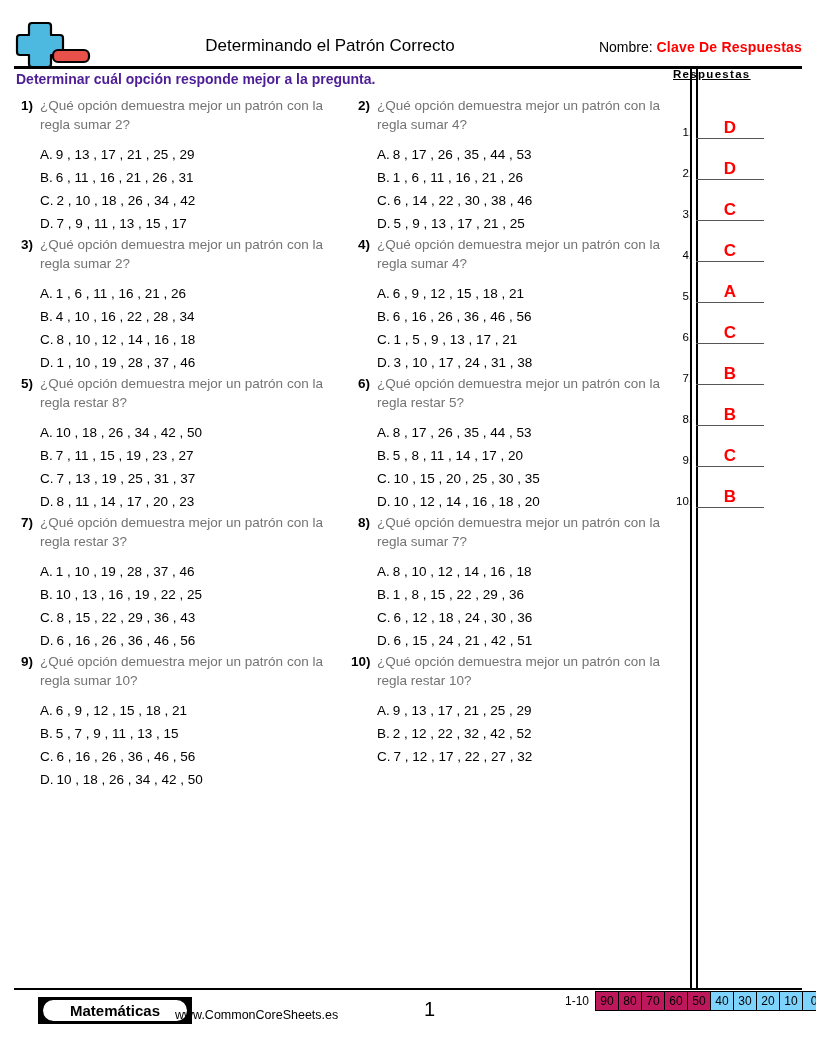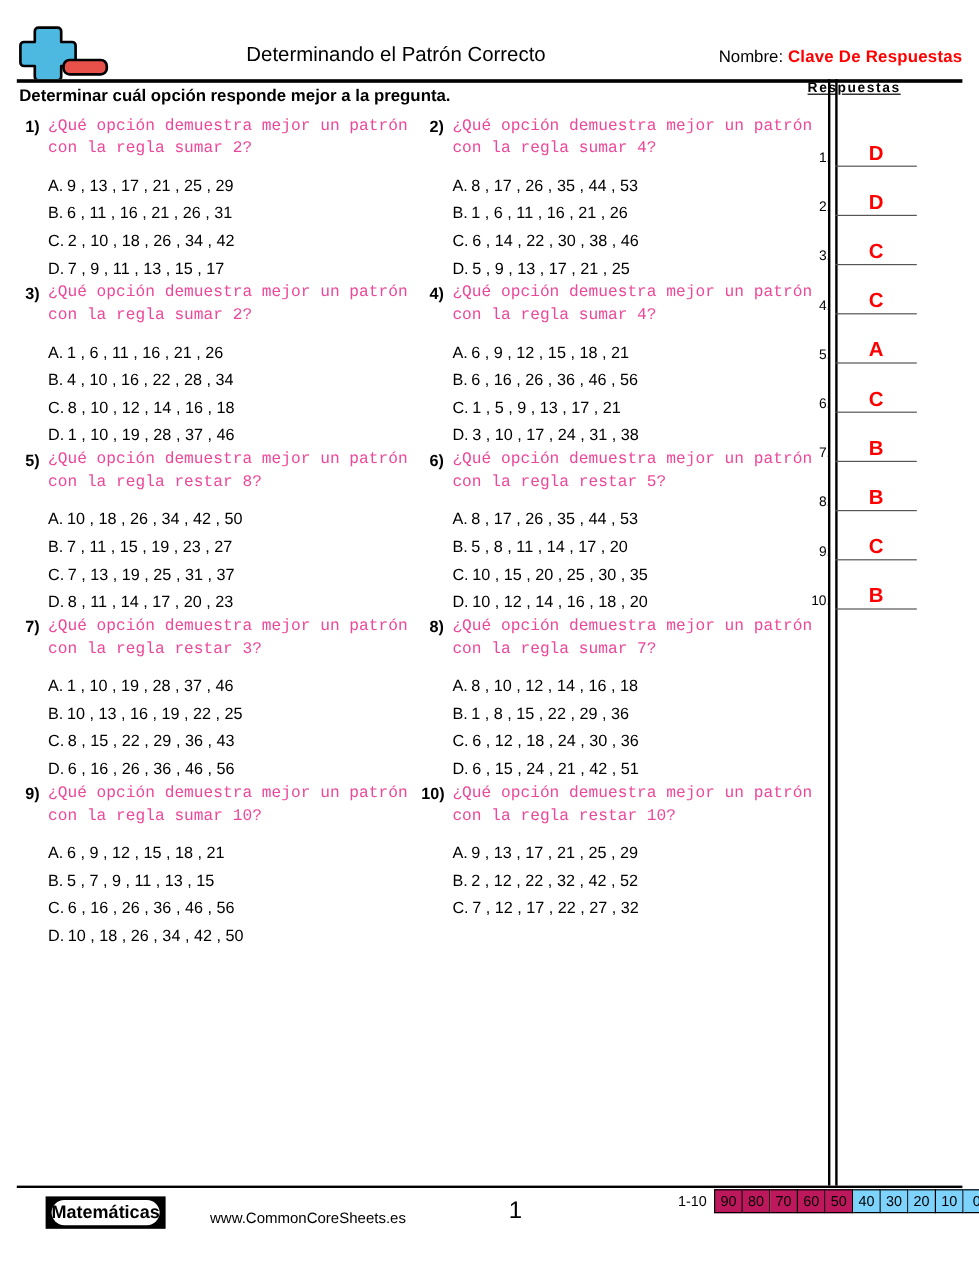--- a/index.html
+++ b/index.html
@@ -74,21 +74,21 @@
   }
 
   
   #instructions {
     position: absolute;
     left: 16px;
     top: 70px;
     font-size: 14px;
     font-weight: bold;
     line-height: 18px;
-    color: #000000;
+    color: #4c1d95;
     white-space: nowrap;
   }
 
   
   #divider-outer {
     position: absolute;
     left: 690px;
     top: 66px;
     width: 2px;
     height: 922px;
@@ -125,22 +125,21 @@
     flex: 0 0 26px;
     text-align: right;
     padding-right: 7px;
     box-sizing: border-box;
     color: #000;
   }
   .q-body { flex: 1 1 auto; }
   .q-text {
     font-size: 13.5px;
     line-height: 19px;
-    color: #ec4899;
-    font-family: Liberation Mono, monospace;
+    color: #737373;
   }
   .q-choices { margin-top: 9px; }
   .q-choice {
     font-size: 13.5px;
     line-height: 23px;
     color: #000;
     white-space: nowrap;
   }
   .choice-letter { margin-right: 3px; }
 
@@ -208,21 +207,21 @@
     position: absolute;
     left: 38px;
     top: 997px;
     background: #000;
     padding: 3px 5px;
     display: inline-block;
   }
   #brand-pill {
     background: #ffffff;
     border-radius: 11px;
-    padding: 1px 0;
+    padding: 1px 27px;
     font-size: 15px;
     font-weight: bold;
     color: #000;
     line-height: 19px;
     white-space: nowrap;
   }
   #site-url {
     position: absolute;
     left: 175px;
     top: 1008px;

